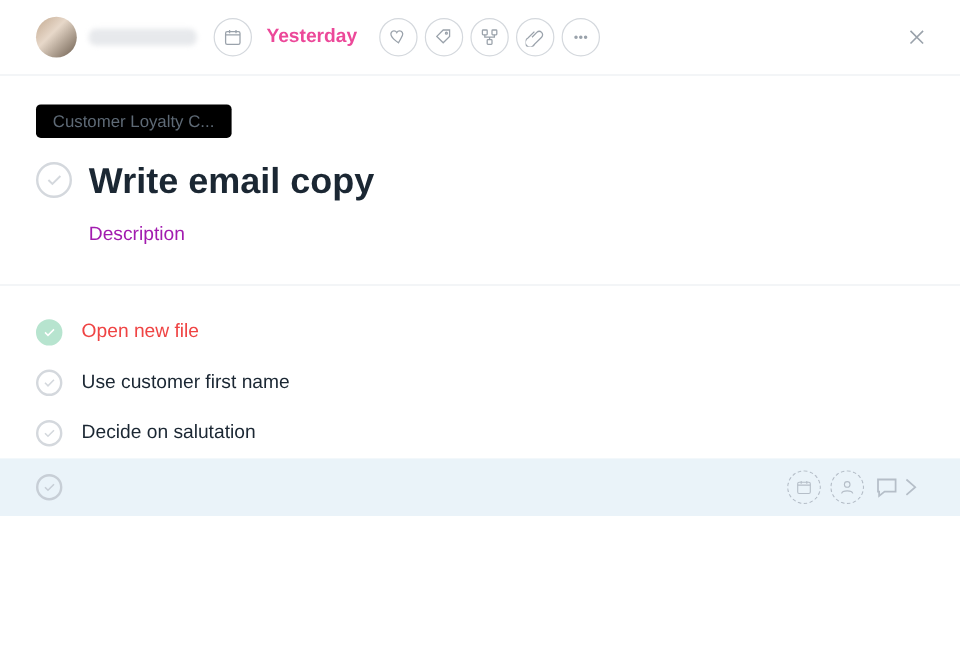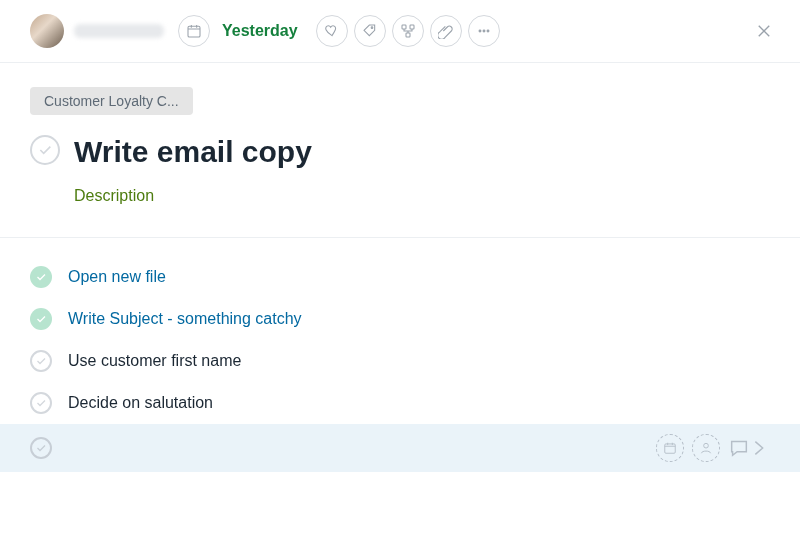--- a/index.html
+++ b/index.html
@@ -3,45 +3,45 @@
 <meta charset="utf-8">
 <style>
   * { box-sizing: border-box; margin: 0; padding: 0; }
   html, body { width: 800px; height: 545px; font-family: -apple-system, BlinkMacSystemFont, "Segoe UI", Helvetica, Arial, sans-serif; background: #fff; color: #1b2733; }
   .header { display: flex; align-items: center; padding: 14px 22px 14px 30px; border-bottom: 1px solid #eceff2; }
   .avatar { width: 34px; height: 34px; border-radius: 50%; background: linear-gradient(135deg,#c2a88f 0%, #e7d8c9 40%, #6b5c4d 100%); margin-right: 10px; flex-shrink:0; }
   .assignee-name { width: 90px; height: 14px; border-radius: 6px; background: #e7e9ec; filter: blur(2px); margin-right: 14px; }
   .icon-circle { width: 32px; height: 32px; border: 1px solid #d4d8dd; border-radius: 50%; display:flex; align-items:center; justify-content:center; color:#9aa2ab; margin-right:6px; background:#fff; }
   .icon-circle svg { width:16px; height:16px; stroke:#9aa2ab; fill:none; stroke-width:1.6; }
   .date-group { display:flex; align-items:center; margin-right:18px; }
-  .date-label { color:#15803d; font-size:16px; font-weight:600; margin-left:6px; }
+  .date-label { color:#ec4899; font-size:16px; font-weight:600; margin-left:6px; }
   .toolbar-icons { display:flex; align-items:center; }
   .close-x { margin-left:auto; width:28px; height:28px; display:flex; align-items:center; justify-content:center; color:#9aa2ab; cursor:pointer; }
   .close-x svg { width:18px; height:18px; stroke:#9aa2ab; stroke-width:1.8; fill:none; }
 
   .body { padding: 24px 30px 0 30px; }
-  .tag-chip { display:inline-block; background:#e5e5e5; color:#5e6a76; font-size:14px; padding:6px 14px; border-radius:4px; margin-bottom:20px; }
+  .tag-chip { display:inline-block; background:#000000; color:#5e6a76; font-size:14px; padding:6px 14px; border-radius:4px; margin-bottom:20px; }
   .title-row { display:flex; align-items:flex-start; margin-bottom:18px; }
   .check-circle { width:30px; height:30px; border:2px solid #d4d8dd; border-radius:50%; display:flex; align-items:center; justify-content:center; margin-right:14px; flex-shrink:0; }
   .check-circle svg { width:16px; height:16px; stroke:#d4d8dd; stroke-width:2.4; fill:none; }
   .title { font-size:30px; font-weight:700; color:#1b2733; }
-  .description { font-size:16px; color:#4d7c0f; margin-left:44px; margin-bottom:32px; }
+  .description { font-size:16px; color:#a21caf; margin-left:44px; margin-bottom:32px; }
 
   .divider { border:none; border-top:1px solid #eceff2; margin:0 -30px; }
 
   .subtasks { padding-top: 18px; }
   .subtask { display:flex; align-items:center; padding:10px 0; position:relative; }
   .sub-check { width:22px; height:22px; border-radius:50%; display:flex; align-items:center; justify-content:center; margin-right:16px; flex-shrink:0; }
   .sub-check.done { background:#b7e4cf; }
   .sub-check.done svg { stroke:#fff; }
   .sub-check.open { border:2px solid #d4d8dd; }
   .sub-check.open svg { stroke:#d4d8dd; }
   .sub-check svg { width:12px; height:12px; stroke-width:2.6; fill:none; }
   .subtask-label { font-size:16px; }
-  .subtask.done .subtask-label { color:#0369a1; }
+  .subtask.done .subtask-label { color:#ef4444; }
   .subtask .mini-avatar { width:30px; height:30px; border-radius:50%; background: radial-gradient(circle at 50% 30%, #e7cdb5 0%, #b59071 45%, #6c4f3a 100%); margin-left:auto; }
 
   .new-subtask-row { display:flex; align-items:center; background:#eaf3f9; margin:0 -30px; padding:10px 30px; }
   .new-subtask-row .sub-check { border:2px solid #c7ced6; }
   .new-subtask-row .sub-check svg { stroke:#c7ced6; }
   .row-actions { margin-left:auto; display:flex; align-items:center; gap:8px; }
   .dashed-circle { width:28px; height:28px; border:1.5px dashed #b5bec8; border-radius:50%; display:flex; align-items:center; justify-content:center; }
   .dashed-circle svg { width:14px; height:14px; stroke:#b5bec8; fill:none; stroke-width:1.6; }
   .bubble-icon { display:flex; align-items:center; color:#b5bec8; }
   .bubble-icon svg { width:22px; height:22px; stroke:#b5bec8; fill:none; stroke-width:1.6; }
@@ -125,28 +125,20 @@
 
     <div class="subtask done">
       <div class="sub-check done">
           <svg viewBox="0 0 24 24">
             <path d="M5 12l5 5L20 7"></path>
           </svg>
         </div>
       <span class="subtask-label">Open new file</span>
     </div>
 
-    <div class="subtask done">
-      <div class="sub-check done">
-          <svg viewBox="0 0 24 24">
-            <path d="M5 12l5 5L20 7"></path>
-          </svg>
-        </div>
-      <span class="subtask-label">Write Subject - something catchy</span>
-    </div>
 
     <div class="subtask">
       <div class="sub-check open">
           <svg viewBox="0 0 24 24">
             <path d="M5 12l5 5L20 7"></path>
           </svg>
         </div>
       <span class="subtask-label">Use customer first name</span>
     </div>
 

